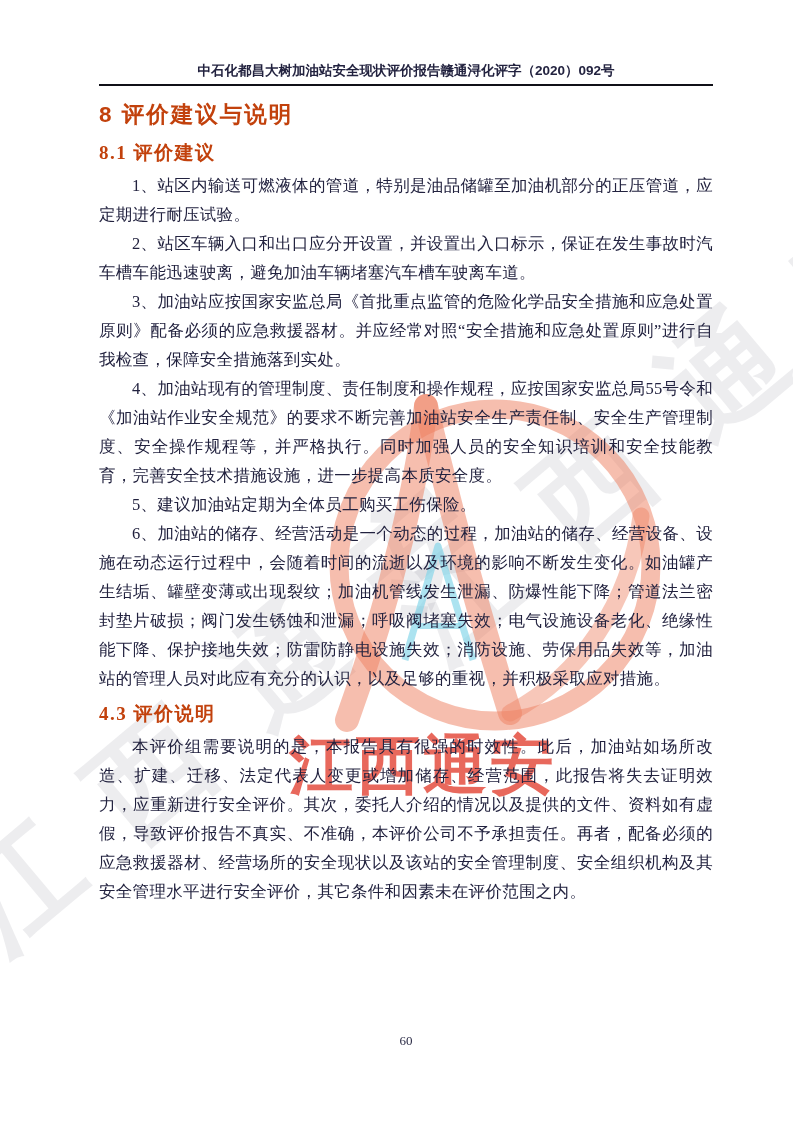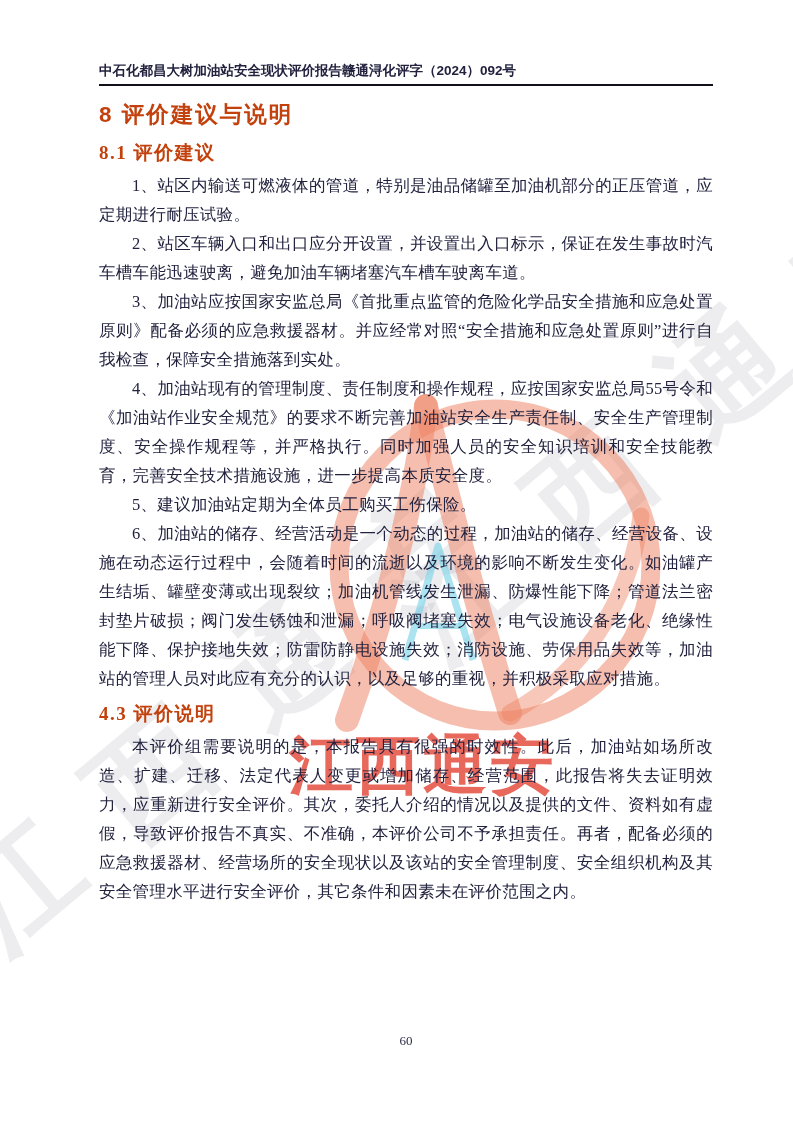--- a/index.html
+++ b/index.html
@@ -52,21 +52,21 @@
     color: rgba(226, 62, 46, 0.78);
   }
   
   .content {
     position: relative;
     z-index: 1;
     padding: 60px 80px 0 99px;
   }
   .doc-header {
     display: flex;
-    justify-content: flex-start;
+    justify-content: center;
     align-items: flex-end;
     font-family: "Liberation Sans", sans-serif;
     font-weight: 700;
     font-size: 13.5px;
     line-height: 22px;
     border-bottom: 2.5px solid #101018;
     padding-bottom: 2px;
   }
   .doc-title {
     font-family: "Liberation Sans", sans-serif;
@@ -124,21 +124,21 @@
       <path d="M 92,238 L 136,238" fill="none" stroke="rgba(127,212,232,0.65)" stroke-width="6"></path>
     </svg>
 
     <div class="wm-red-text">江西通安</div>
   </div>
 
   <div class="content">
 
     <div class="doc-header">
       <span>中石化都昌大树加油站安全现状评价报告</span>
-      <span>赣通浔化评字（2024）092号</span>
+      <span>赣通浔化评字（2020）092号</span>
     </div>
 
     <div class="doc-title">8 评价建议与说明</div>
 
     <div class="sec-heading">8.1 评价建议</div>
     <p class="body-para">1、站区内输送可燃液体的管道，特别是油品储罐至加油机部分的正压管道，应定期进行耐压试验。</p>
     <p class="body-para">2、站区车辆入口和出口应分开设置，并设置出入口标示，保证在发生事故时汽车槽车能迅速驶离，避免加油车辆堵塞汽车槽车驶离车道。</p>
     <p class="body-para">3、加油站应按国家安监总局《首批重点监管的危险化学品安全措施和应急处置原则》配备必须的应急救援器材。并应经常对照“安全措施和应急处置原则”进行自我检查，保障安全措施落到实处。</p>
     <p class="body-para">4、加油站现有的管理制度、责任制度和操作规程，应按国家安监总局55号令和《加油站作业安全规范》的要求不断完善加油站安全生产责任制、安全生产管理制度、安全操作规程等，并严格执行。同时加强人员的安全知识培训和安全技能教育，完善安全技术措施设施，进一步提高本质安全度。</p>
     <p class="body-para">5、建议加油站定期为全体员工购买工伤保险。</p>

